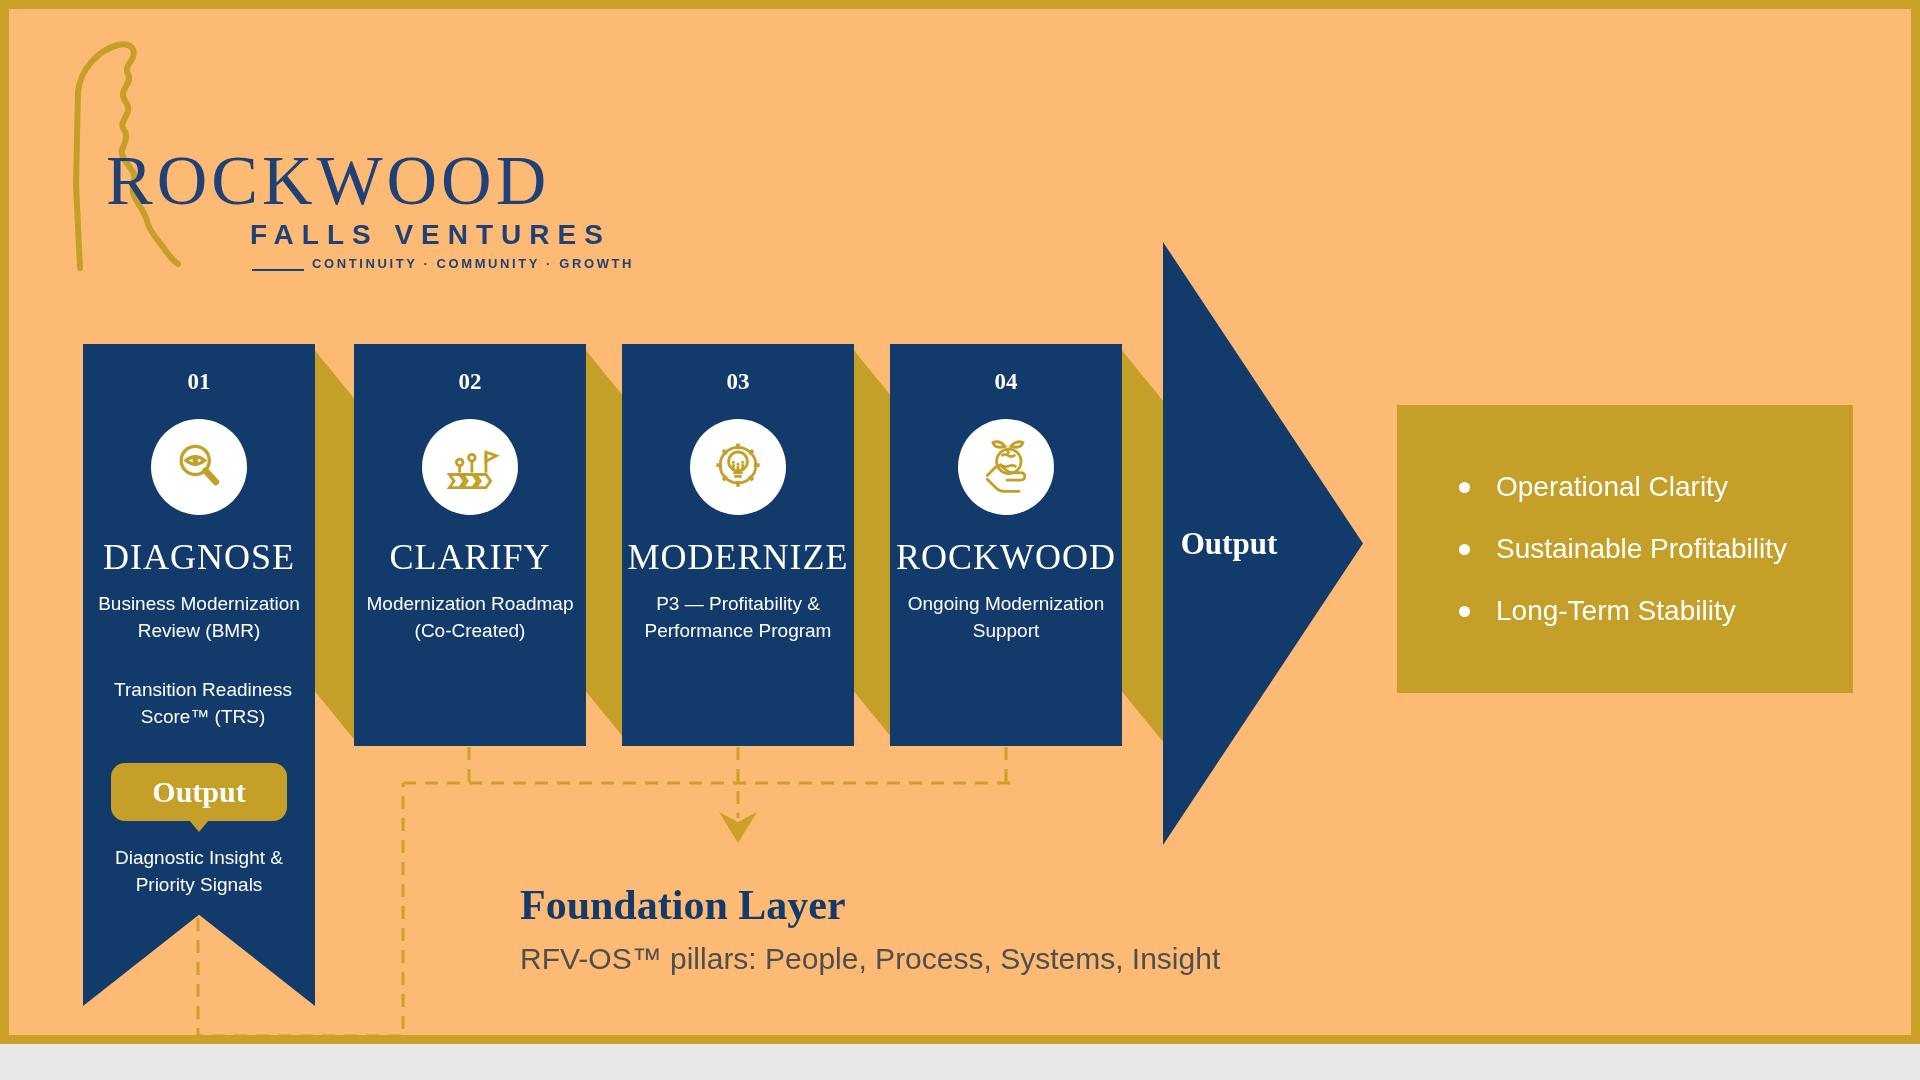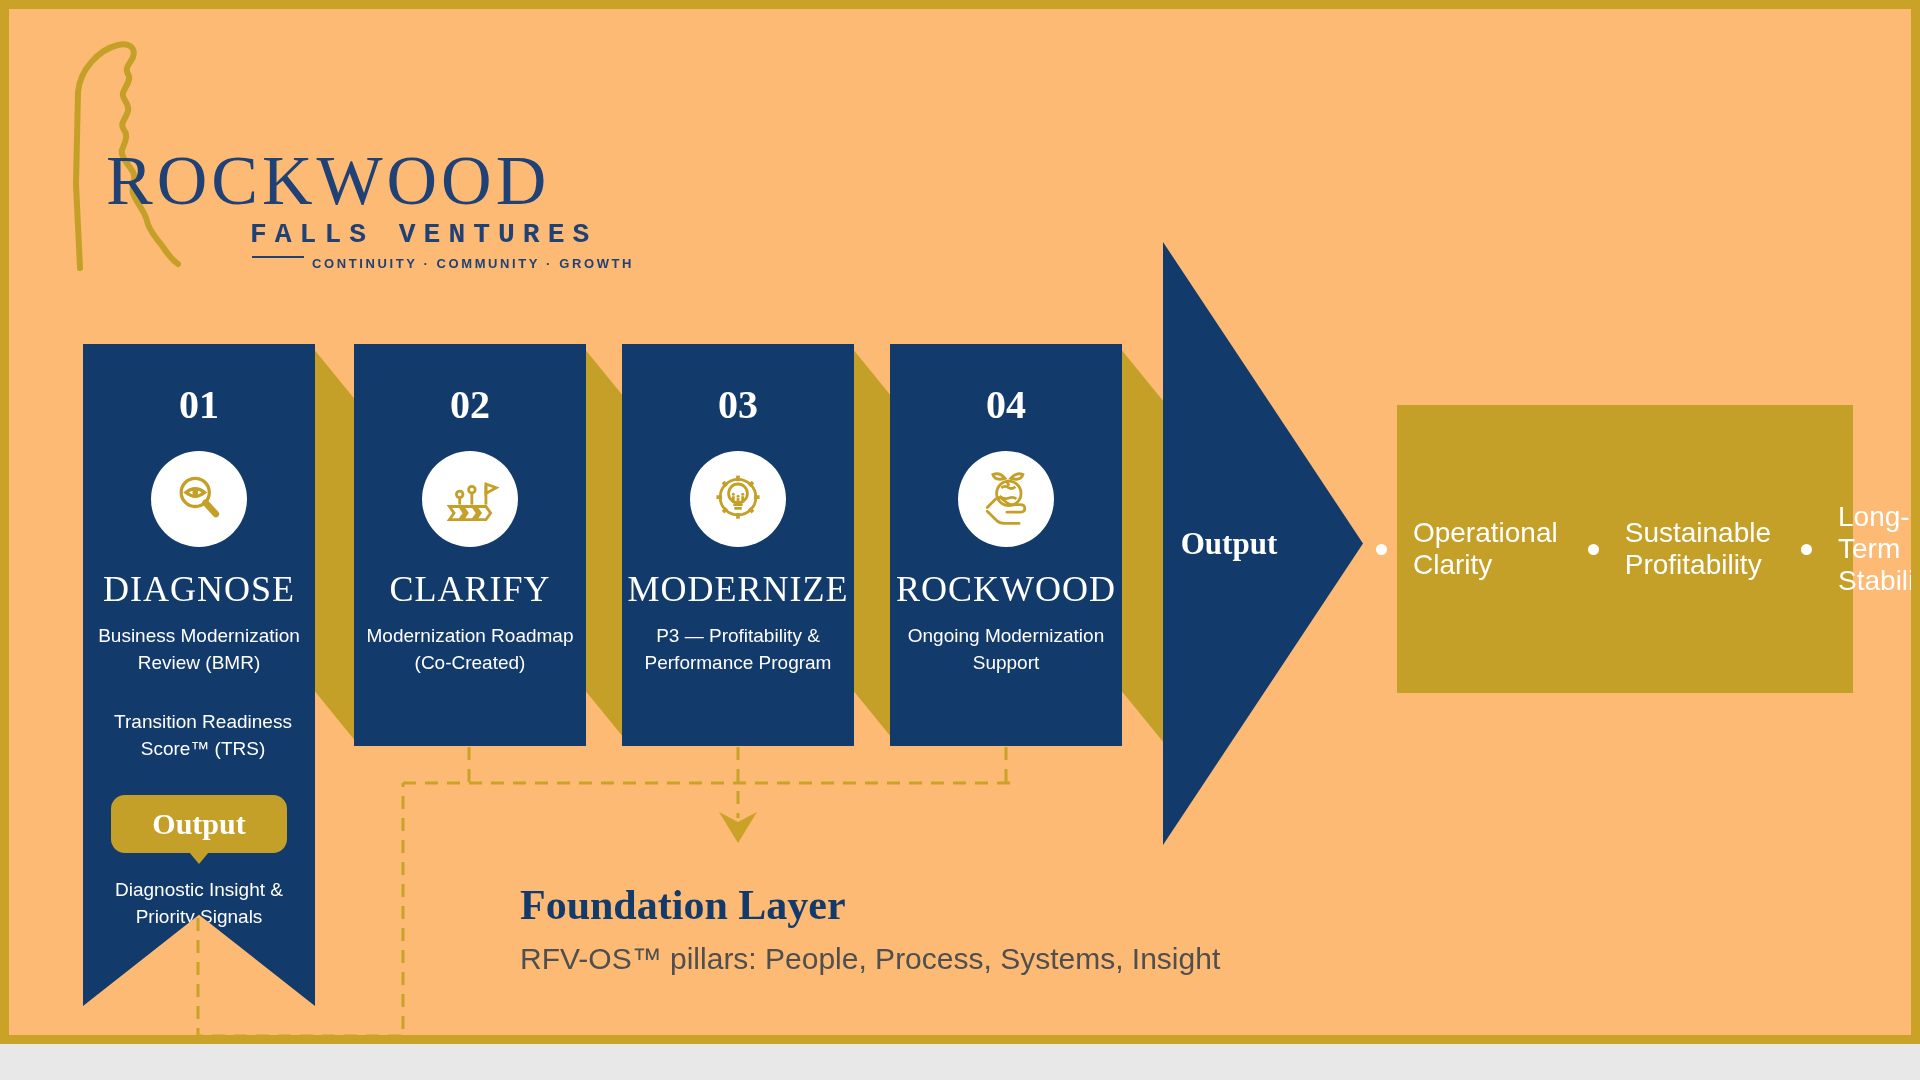--- a/index.html
+++ b/index.html
@@ -12,57 +12,57 @@
   }
   *{margin:0;padding:0;box-sizing:border-box;}
   body{background:#e8e8e8;font-family:"Liberation Sans",sans-serif;}
   .canvas{position:relative;width:1920px;height:1044px;background:#fdba74;overflow:hidden;}
   .frame{position:absolute;inset:0;border:9px solid var(--gold-border);pointer-events:none;z-index:50;}
 
   
   .logo-outline{position:absolute;left:66px;top:34px;z-index:3;}
   .logo-name{position:absolute;left:106px;top:146px;font-family:"Liberation Serif",serif;
     font-size:70px;color:var(--logo-navy);letter-spacing:4px;z-index:4;line-height:1;}
-  .logo-sub{position:absolute;left:250px;top:221px;font-family:Liberation Mono, monospace;
+  .logo-sub{position:absolute;left:250px;top:221px;font-family:Liberation Sans, sans-serif;
     font-size:28px;font-weight:600;color:var(--logo-navy);letter-spacing:8px;z-index:4;line-height:1;}
-  .logo-tagline{position:absolute;left:252px;top:256px;display:flex;align-items:flex-start;gap:8px;
+  .logo-tagline{position:absolute;left:252px;top:256px;display:flex;align-items:flex-end;gap:8px;
     font-size:13px;font-weight:bold;color:var(--logo-navy);letter-spacing:2.6px;z-index:4;}
   .logo-tagline .rule{width:52px;height:2px;background:var(--logo-navy);}
 
   
   .gap-ribbon{position:absolute;top:348px;width:44px;height:395px;background:var(--gold);
     clip-path:polygon(0 0,100% 13.7%,100% 100%,0 86.3%);z-index:1;}
 
   
   .col{position:absolute;top:344px;width:232px;background:var(--navy);z-index:2;
     display:flex;flex-direction:column;align-items:center;text-align:center;color:#fff;}
   .col.short{height:402px;}
   .col.tall{height:662px;clip-path:polygon(0 0,100% 0,100% 100%,50% 86.2%,0 100%);}
-  .step-num{margin-top:41px;font-family:"Liberation Serif",serif;font-weight:600;font-size:40px;line-height:1;}
+  .step-num{margin-top:26px;font-family:"Liberation Serif",serif;font-weight:600;font-size:23px;line-height:1;}
   .step-circle{margin-top:26px;width:96px;height:96px;border-radius:50%;background:#fff;
     display:flex;align-items:center;justify-content:center;}
   .step-title{margin-top:24px;font-family:"Liberation Serif",serif;font-size:36px;letter-spacing:1px;line-height:1;}
   .step-body{margin-top:16px;font-size:19px;line-height:1.42;padding:0 12px;}
   .step-body + .step-body{margin-top:32px;padding-left:20px;}
   .output-pill{position:relative;margin-top:32px;width:176px;height:58px;background:var(--gold);
     border-radius:14px;display:flex;align-items:center;justify-content:center;
     font-family:"Liberation Serif",serif;font-weight:bold;font-size:30px;color:#fff;}
   .output-pill::after{content:"";position:absolute;bottom:-11px;left:50%;transform:translateX(-50%);
     border-left:10px solid transparent;border-right:10px solid transparent;border-top:12px solid var(--gold);}
   .output-result{margin-top:24px;font-size:19px;line-height:1.42;padding:0 10px;}
 
   
   .big-arrow{position:absolute;left:1163px;top:242px;width:200px;height:603px;background:var(--navy);
     clip-path:polygon(0 0,100% 50%,0 100%);z-index:2;}
   .big-arrow .label{position:absolute;left:0;top:50%;transform:translateY(-50%);width:66%;
     text-align:center;color:#fff;font-family:"Liberation Serif",serif;font-weight:bold;font-size:31px;}
 
   
   .benefits{position:absolute;left:1397px;top:405px;width:456px;height:288px;background:var(--gold);
-    z-index:2;display:flex;flex-direction:row;justify-content:center;gap:30px;padding-left:62px;}
+    z-index:2;display:flex;flex-direction:column;justify-content:center;gap:30px;padding-left:62px;}
   .benefit{display:flex;align-items:center;gap:26px;color:#fff;font-size:28px;}
   .benefit .dot{width:11px;height:11px;border-radius:50%;background:#fff;flex:0 0 auto;}
 
   
   .foundation-title{position:absolute;left:520px;top:884px;font-family:"Liberation Serif",serif;
     font-weight:bold;font-size:42px;color:var(--navy);z-index:2;line-height:1;}
   .foundation-sub{position:absolute;left:520px;top:944px;font-size:30px;color:var(--gray);z-index:2;line-height:1;}
 
   
   .connectors{position:absolute;inset:0;z-index:1;pointer-events:none;}

